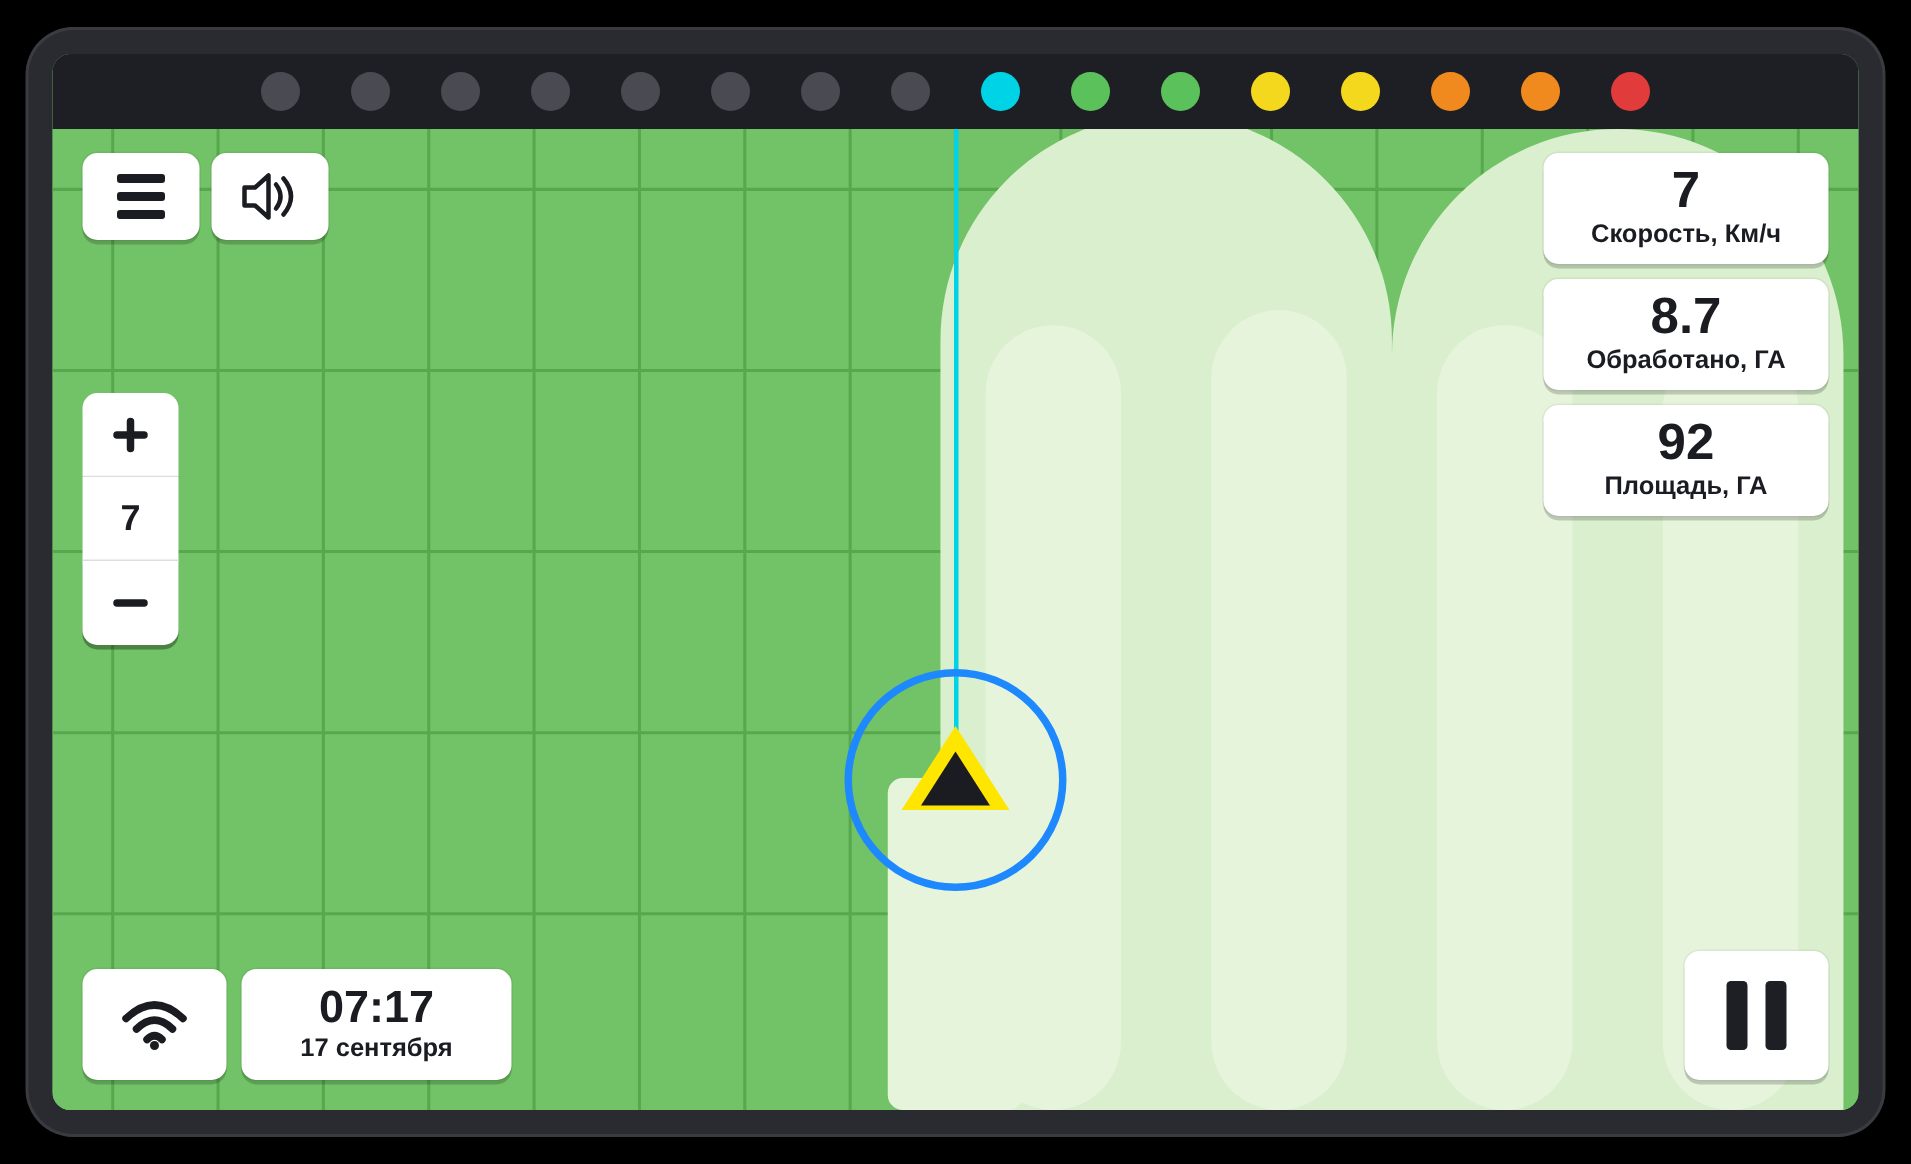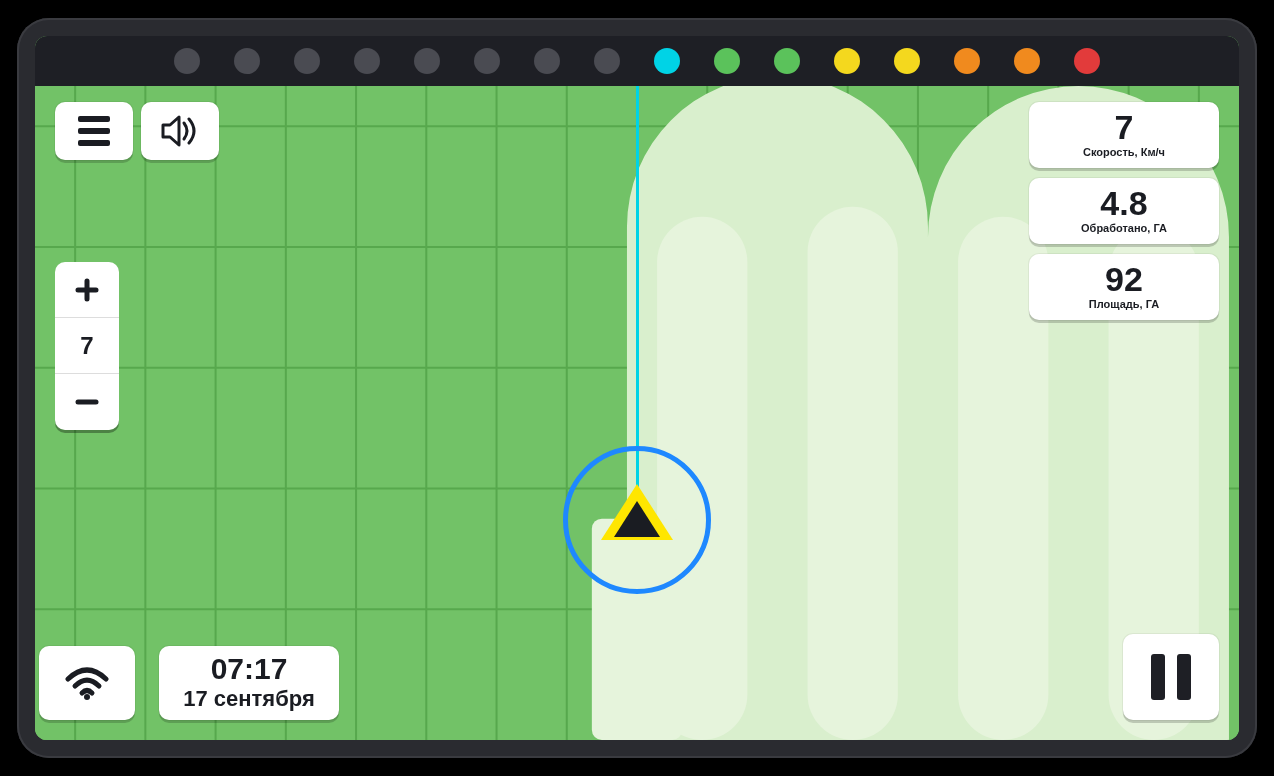--- a/index.html
+++ b/index.html
@@ -93,42 +93,42 @@
     font-weight: 700;
     border-bottom: 1px solid #ddd;
   }
   .zoom .zbtn:first-child { border-radius: 10px 10px 0 0; }
   .zoom .zbtn:last-child  { border-radius: 0 0 10px 10px; border-bottom: none; box-shadow: 0 3px 0 rgba(0,0,0,0.18); }
   .zoom-wrap { box-shadow: 0 3px 0 rgba(0,0,0,0.18); border-radius: 10px; }
 
   
   .bl {
     position: absolute;
-    left: 4px; bottom: 20px;
-    display: flex;
-    gap: 24px;
+    left: 20px; bottom: 20px;
+    display: flex;
+    gap: 10px;
     z-index: 30;
   }
   .bl .wifi { width: 96px; height: 74px; }
   .bl .clock { width: 180px; height: 74px; flex-direction: column; }
   .clock-time { font-size: 30px; font-weight: 800; line-height: 1; }
-  .clock-date { font-size: 22px; font-weight: 700; margin-top: 2px; }
+  .clock-date { font-size: 17px; font-weight: 700; margin-top: 2px; }
 
   
   .stats {
     position: absolute;
     right: 20px; top: 66px;
     display: flex;
     flex-direction: column;
     gap: 10px;
     z-index: 30;
   }
   .stat { width: 190px; padding: 8px 10px 10px; text-align: center; }
   .stat .val   { font-size: 34px; font-weight: 800; line-height: 1; }
-  .stat .label { font-size: 11px; font-weight: 800; margin-top: 2px; }
+  .stat .label { font-size: 17px; font-weight: 800; margin-top: 2px; }
 
   
   .pause-btn {
     position: absolute;
     right: 20px; bottom: 20px;
     width: 96px; height: 86px;
     z-index: 30;
   }
   .pause-btn .bars { display: flex; gap: 12px; }
   .pause-btn .bars span { width: 14px; height: 46px; background: #1e1f25; border-radius: 3px; }
@@ -308,21 +308,21 @@
 
     <div class="stats">
       <div class="card stat">
         <div>
           <div class="val">7</div>
           <div class="label">Скорость, Км/ч</div>
         </div>
       </div>
       <div class="card stat">
         <div>
-          <div class="val">4.8</div>
+          <div class="val">8.7</div>
           <div class="label">Обработано, ГА</div>
         </div>
       </div>
       <div class="card stat">
         <div>
           <div class="val">92</div>
           <div class="label">Площадь, ГА</div>
         </div>
       </div>
     </div>

